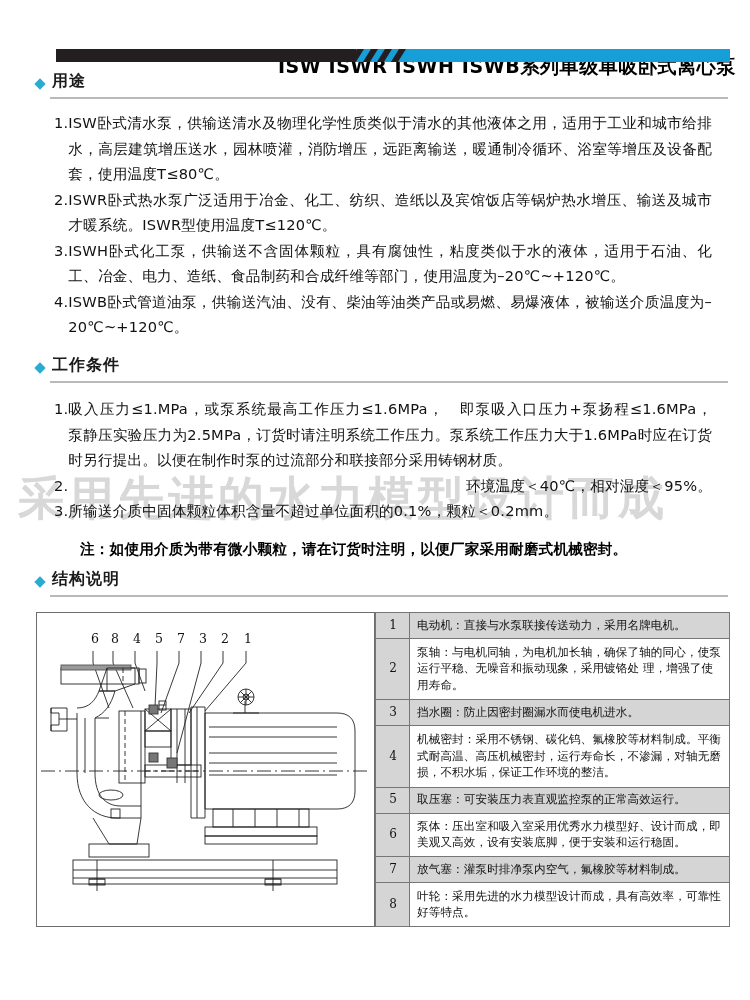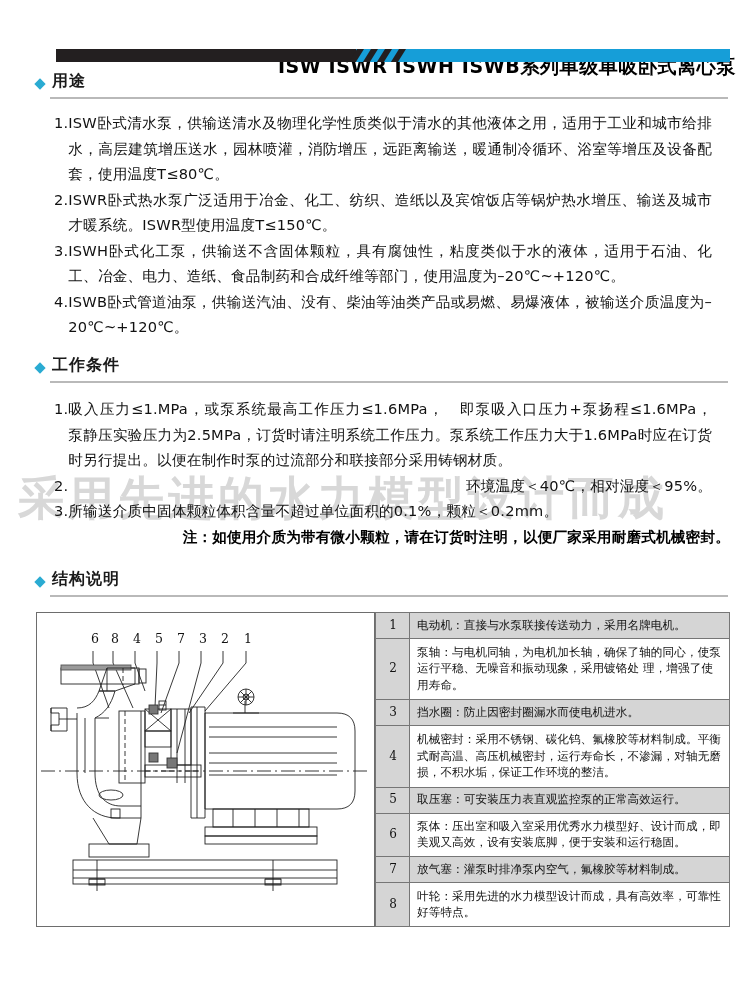--- a/index.html
+++ b/index.html
@@ -221,21 +221,21 @@
       <div class="sec-title">用途</div>
       <div class="sec-rule"></div>
     </div>
     <ul class="list" style="margin:8px 0 0 54px; width:658px;">
       <li>
         <span class="li-num">1.</span>
         <span class="li-txt">ISW卧式清水泵，供输送清水及物理化学性质类似于清水的其他液体之用，适用于工业和城市给排水，高层建筑增压送水，园林喷灌，消防增压，远距离输送，暖通制冷循环、浴室等增压及设备配套，使用温度T≤80℃。</span>
       </li>
       <li>
         <span class="li-num">2.</span>
-        <span class="li-txt">ISWR卧式热水泵广泛适用于冶金、化工、纺织、造纸以及宾馆饭店等锅炉热水增压、输送及城市才暖系统。ISWR型使用温度T≤150℃。</span>
+        <span class="li-txt">ISWR卧式热水泵广泛适用于冶金、化工、纺织、造纸以及宾馆饭店等锅炉热水增压、输送及城市才暖系统。ISWR型使用温度T≤120℃。</span>
       </li>
       <li>
         <span class="li-num">3.</span>
         <span class="li-txt">ISWH卧式化工泵，供输送不含固体颗粒，具有腐蚀性，粘度类似于水的液体，适用于石油、化工、冶金、电力、造纸、食品制药和合成纤维等部门，使用温度为–20℃~+120℃。</span>
       </li>
       <li>
         <span class="li-num">4.</span>
         <span class="li-txt">ISWB卧式管道油泵，供输送汽油、没有、柴油等油类产品或易燃、易爆液体，被输送介质温度为–20℃~+120℃。</span>
       </li>
     </ul>
@@ -254,21 +254,21 @@
       </li>
       <li>
         <span class="li-num">2.</span>
         <span class="li-txt" style="text-align:right">环境温度＜40℃，相对湿度＜95%。</span>
       </li>
       <li>
         <span class="li-num">3.</span>
         <span class="li-txt" style="text-align:left">所输送介质中固体颗粒体积含量不超过单位面积的0.1%，颗粒＜0.2mm。</span>
       </li>
     </ul>
-    <div class="note" style="margin:0 0 0 54px; width:676px;text-align:right;">注：如使用介质为带有微小颗粒，请在订货时注明，以便厂家采用耐磨式机械密封。</div>
+    <div class="note" style="margin:12px 0 0 54px; width:676px;">注：如使用介质为带有微小颗粒，请在订货时注明，以便厂家采用耐磨式机械密封。</div>
   </div>
 
   <div class="section" style="top:570px;">
     <div class="sec-head">
       <div class="sec-diamond"></div>
       <div class="sec-title">结构说明</div>
       <div class="sec-rule"></div>
     </div>
   </div>
 

